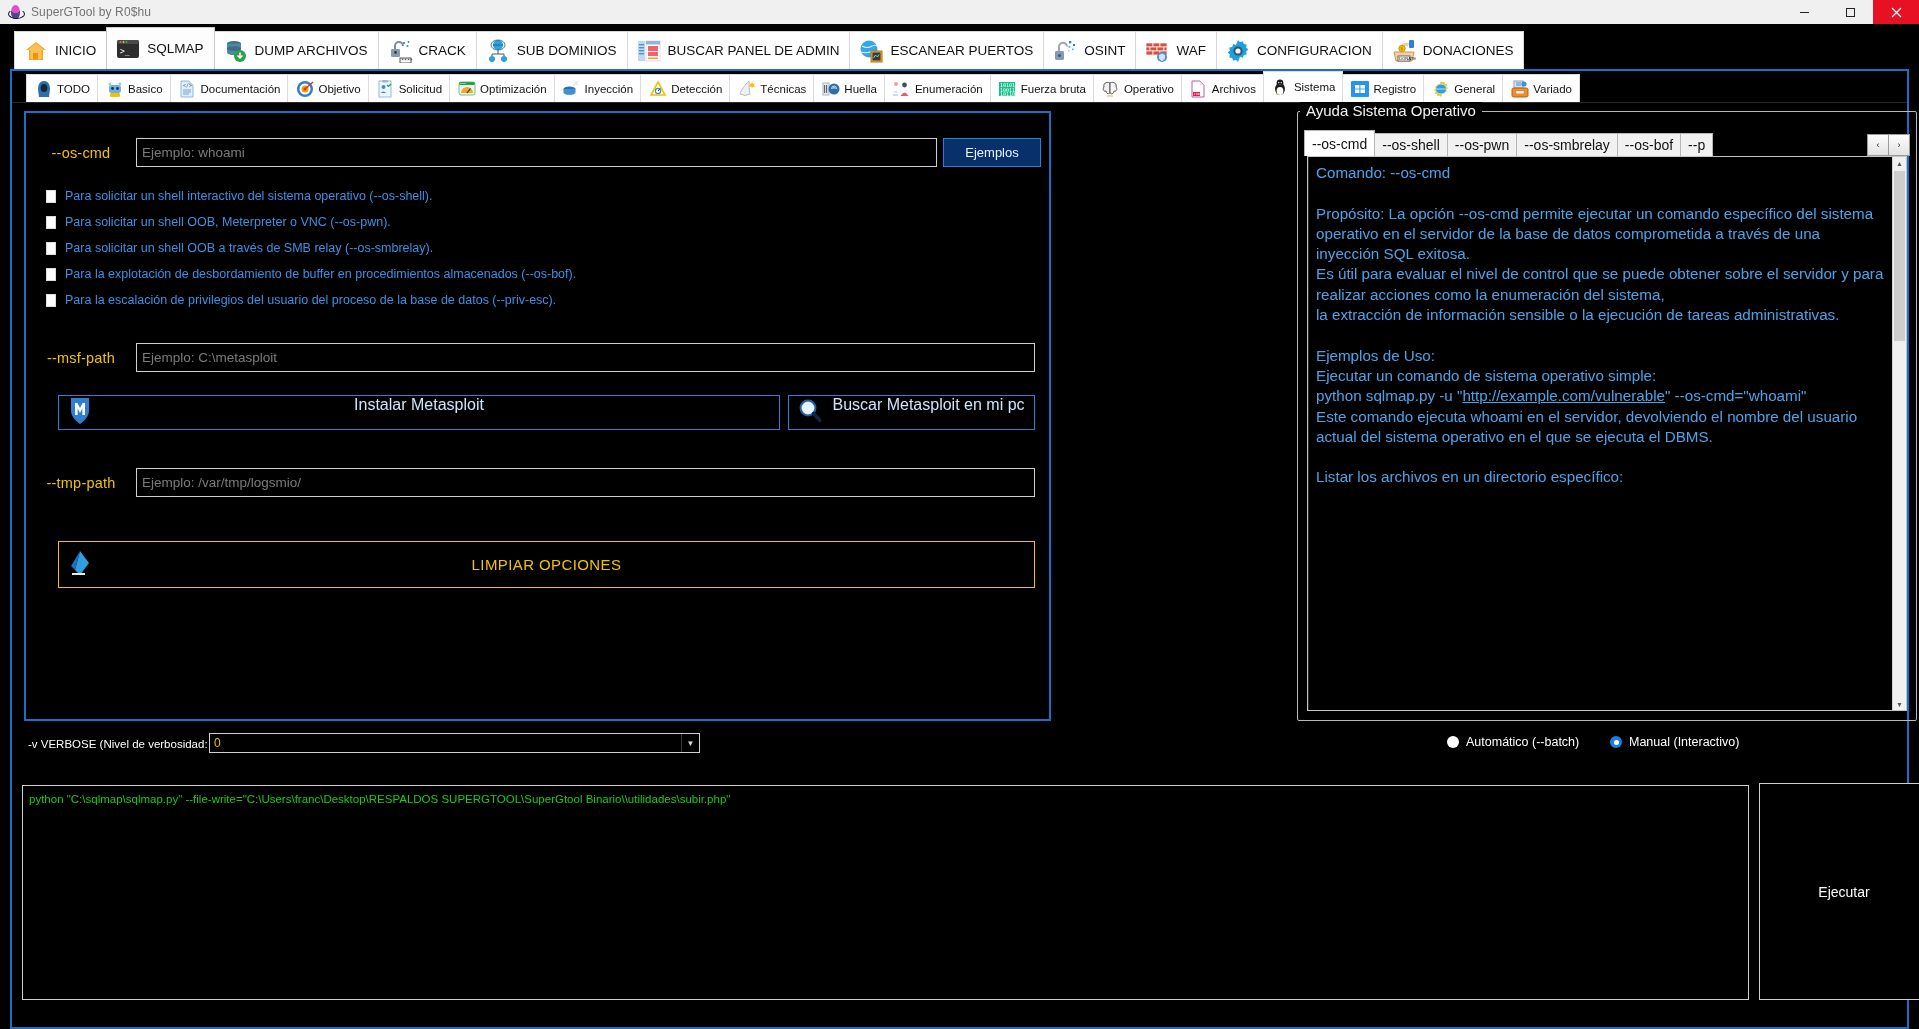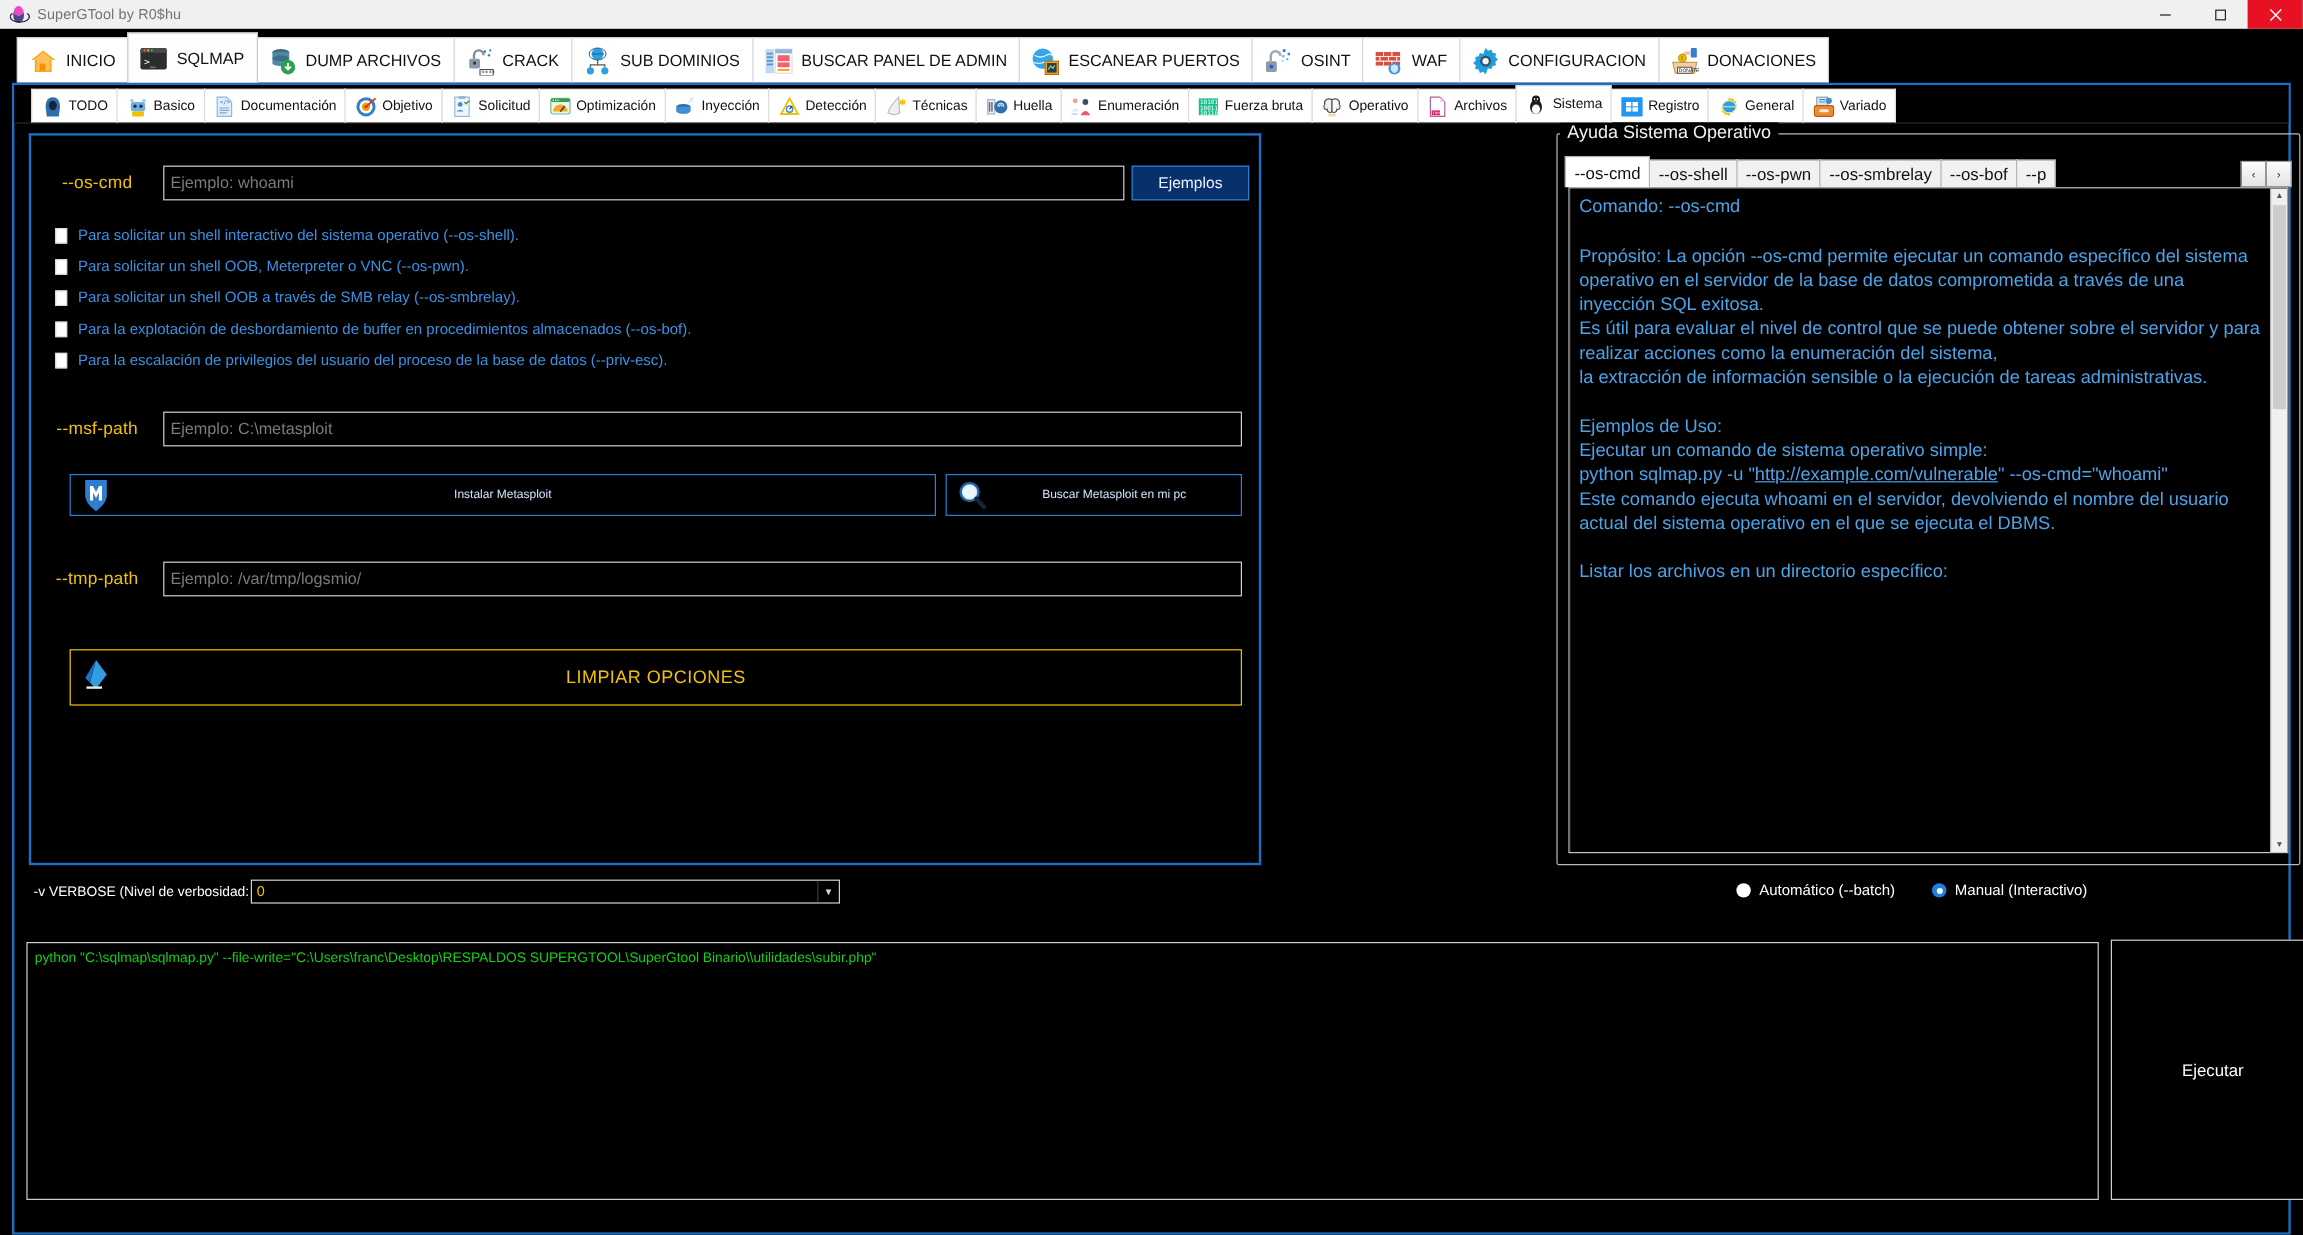--- a/index.html
+++ b/index.html
@@ -169,24 +169,24 @@
     background: #ffffff;
     border: 1px solid #dcdcdc;
     flex: 0 0 auto;
   }
   .cblabel { color: #3d90e3; font-size: 12.5px; }
 
   .bigbtn {
     height: 35px;
     background: #000;
     border: 1px solid #2b7fd4;
-    display: flex; align-items: center;
+    display: flex; 
     position: relative;
     color: #cfe4ff;
-    font-size: 10px;
+    font-size: 16px;
   }
   .bigbtn .btxt {
     position: absolute; left: 0; right: 0;
     text-align: center;
   }
   .bigbtn .bico {
     width: 34px; height: 30px; margin-left: 4px;
     display: flex; align-items: center; justify-content: center;
     flex: 0 0 auto; z-index: 2;
   }

